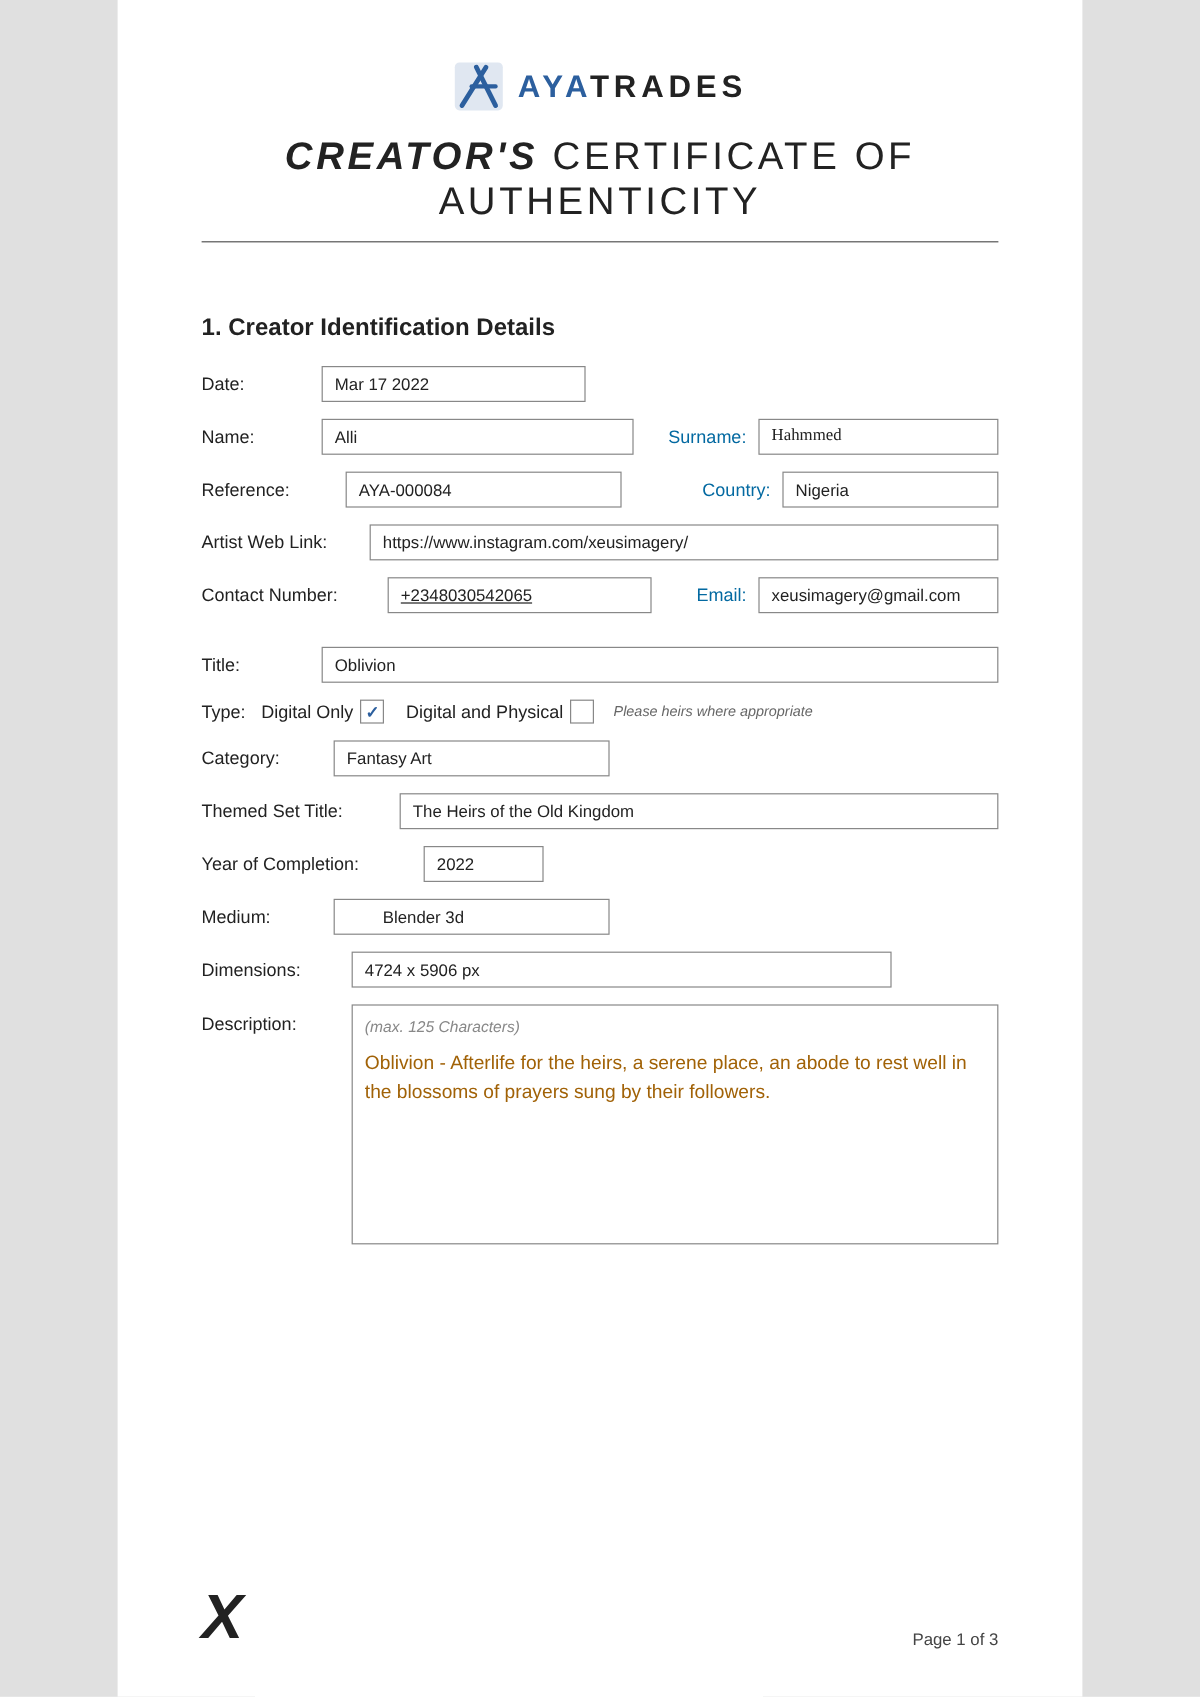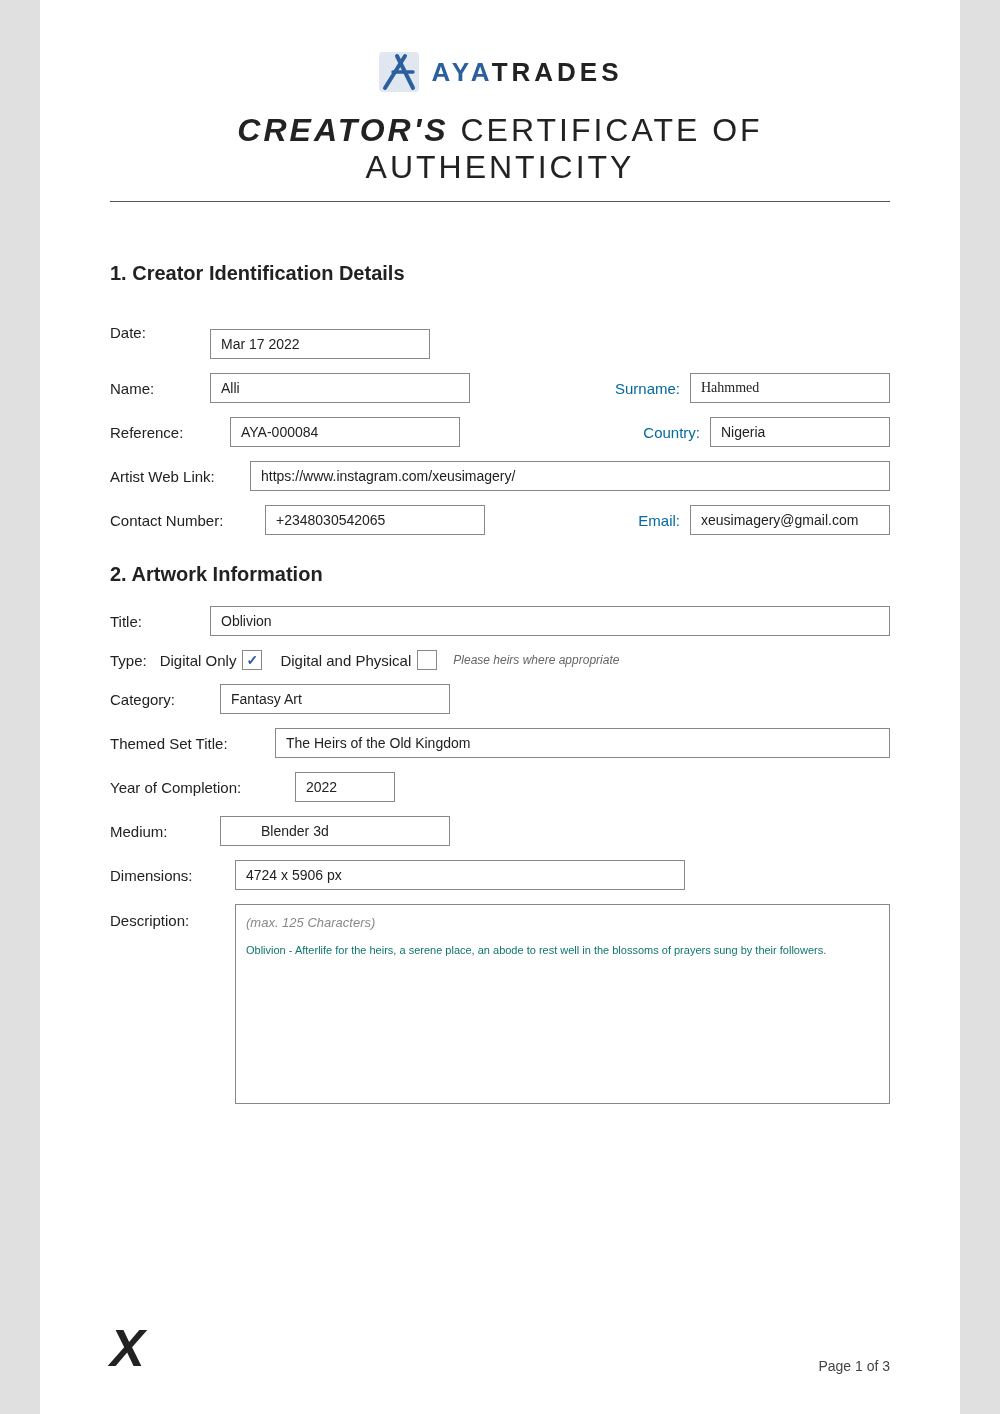--- a/index.html
+++ b/index.html
@@ -8,21 +8,21 @@
       background: #e0e0e0;
       display: flex;
       justify-content: center;
       align-items: flex-start;
       min-height: 100vh;
       font-family: 'Arial', sans-serif;
     }
 
     .page {
       background: #fff;
-      width: 920px;
+      width: 804px;
       min-height: 1414px;
       position: relative;
       padding: 50px 70px 80px 70px;
     }
 
     
     .header {
       display: flex;
       flex-direction: column;
       align-items: center;
@@ -101,27 +101,27 @@
       padding: 5px 10px;
       font-size: 14px;
       color: #222;
       background: #fff;
       min-height: 30px;
       display: flex;
       align-items: center;
     }
 
     
-    .field-date { width: 220px; margin-top: 24px; }
+    .field-date { width: 220px; }
     .field-name { width: 260px; }
     .field-surname { width: 200px; font-family: Liberation Serif, serif; }
     .field-reference { width: 230px; }
     .field-country { width: 180px; }
     .field-weblink { flex: 1; }
-    .field-contact { width: 220px; }
+    .field-contact { width: 220px; text-decoration: underline; }
     .field-email-val { width: 200px; }
     .field-title { flex: 1; }
     .field-category { width: 230px; }
     .field-themed { flex: 1; }
     .field-year { width: 100px; }
     .field-medium { width: 230px; padding-left: 40px; }
     .field-dimensions { width: 450px; }
     .field-description {
       flex: 1;
       min-height: 200px;
@@ -133,22 +133,22 @@
     }
 
     .field-description .desc-placeholder {
       font-style: italic;
       color: #888;
       font-size: 13px;
       margin-bottom: 12px;
     }
 
     .field-description .desc-text {
-      font-size: 11px;
-      color: #0f766e;
+      font-size: 16px;
+      color: #a16207;
       line-height: 1.5;
     }
 
     
     .type-row {
       display: flex;
       align-items: center;
       margin-bottom: 14px;
       gap: 8px;
     }
@@ -343,21 +343,20 @@
           <span class="inline-label">Email:</span>
           <div class="form-field field-email-val">
             <span>xeusimagery@gmail.com</span>
           </div>
         </div>
       </div>
     </div>
   </div>
 
   <div style="margin-top: 28px;">
-    <p class="section-heading">2. Artwork Information</p>
 
     <div class="form-row">
       <span class="form-label">Title:</span>
       <div class="form-field field-title">
         <span>Oblivion</span>
       </div>
     </div>
 
     <div class="type-row">
       <span class="type-label">Type:</span>

